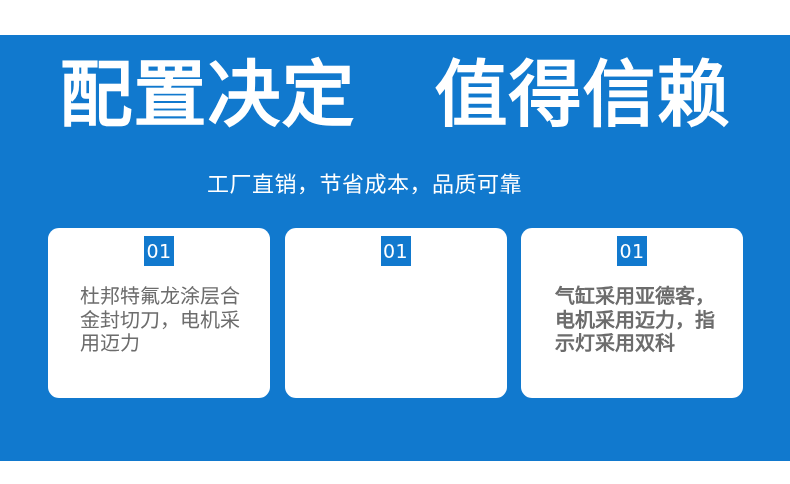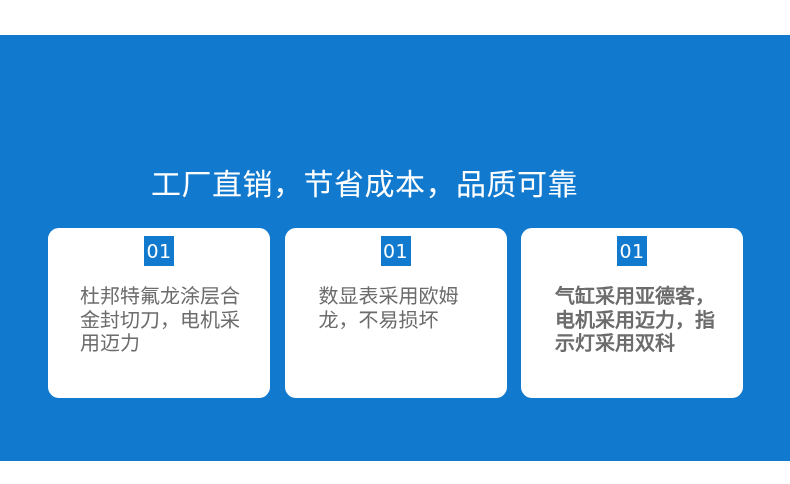--- a/index.html
+++ b/index.html
@@ -54,21 +54,21 @@
   }
 
   
   .subtitle {
     position: absolute;
     left: 0;
     top: 170px;
     width: 729px;
     text-align: center;
     color: #ffffff;
-    font-size: 30px;
+    font-size: 22px;
     line-height: 30px;
     font-weight: normal;
     letter-spacing: 0.5px;
     white-space: nowrap;
   }
 
   
   .cards-row {
     position: absolute;
     left: 48px;
@@ -122,33 +122,37 @@
 
   
 </style>
 </head>
 <body>
 
 <div id="banner">
 
   <div class="blue-field"></div>
 
+  <div class="headline">
+    <span>配置决定</span>
+    <span class="gap"></span>
+    <span>值得信赖</span>
+  </div>
 
   <div class="subtitle">工厂直销，节省成本，品质可靠</div>
 
   <div class="cards-row">
 
     <div class="card card-1">
       <div class="card-badge">01</div>
       <div class="card-text">杜邦特氟龙涂层合金封切刀，电机采用迈力</div>
     </div>
 
     <div class="card card-2">
       <div class="card-badge">01</div>
-      <div class="card-text">数显表采用欧姆龙，不易损坏</div>
     </div>
 
     <div class="card card-3">
       <div class="card-badge">01</div>
       <div class="card-text">气缸采用亚德客，电机采用迈力，指示灯采用双科</div>
     </div>
 
   </div>
 
 </div>

